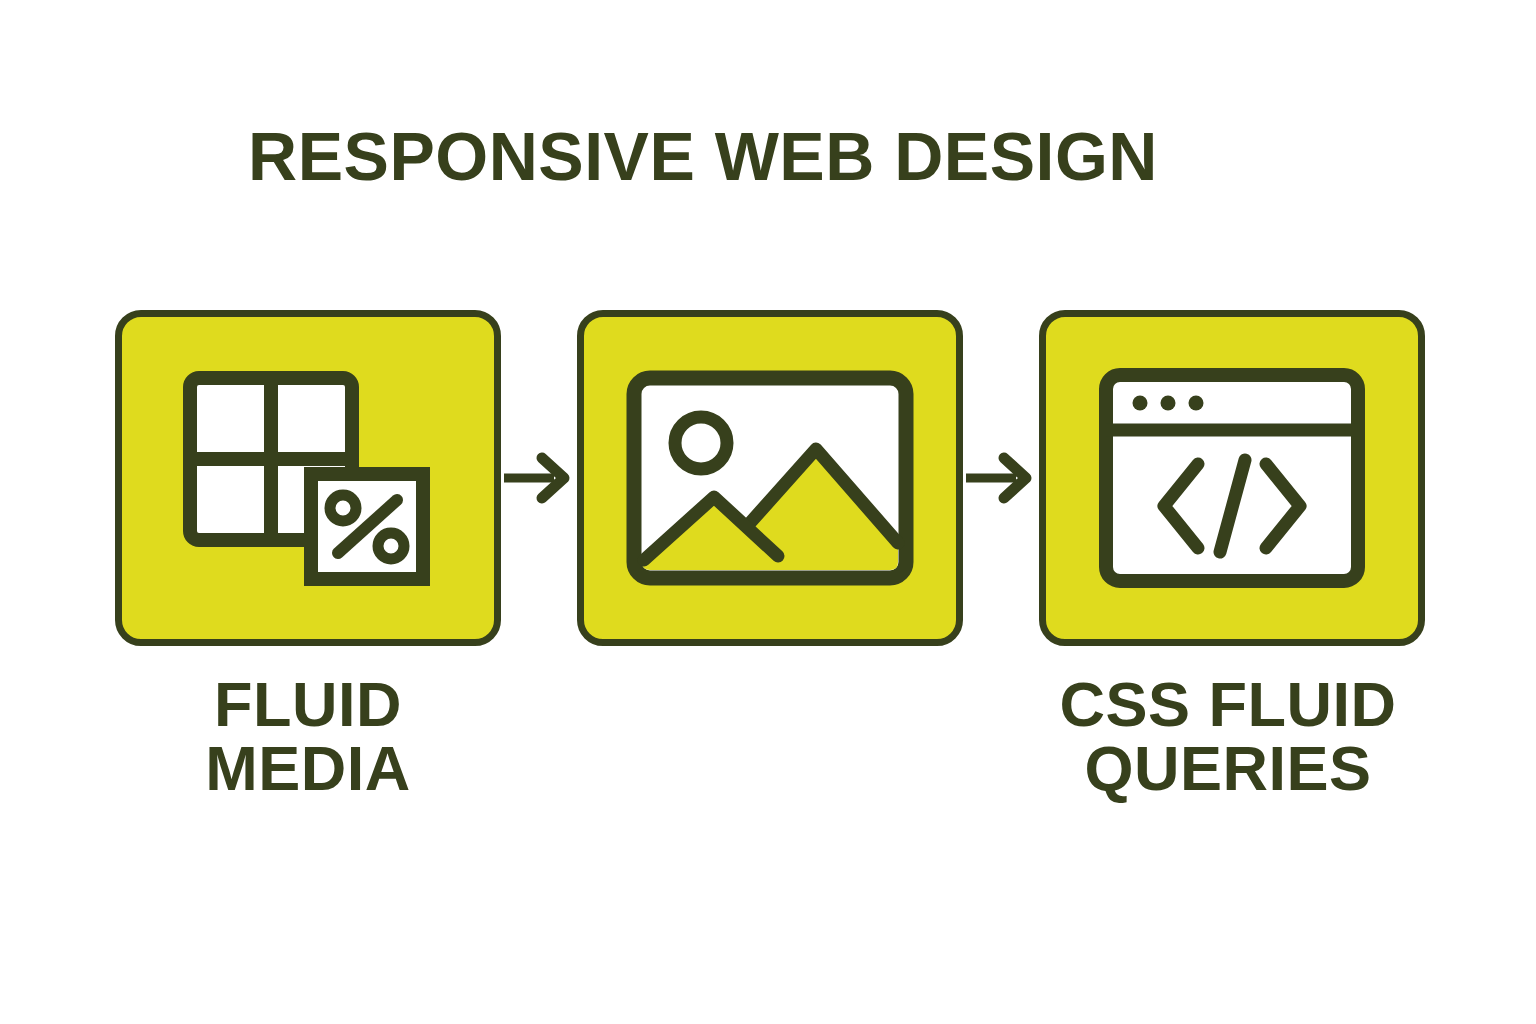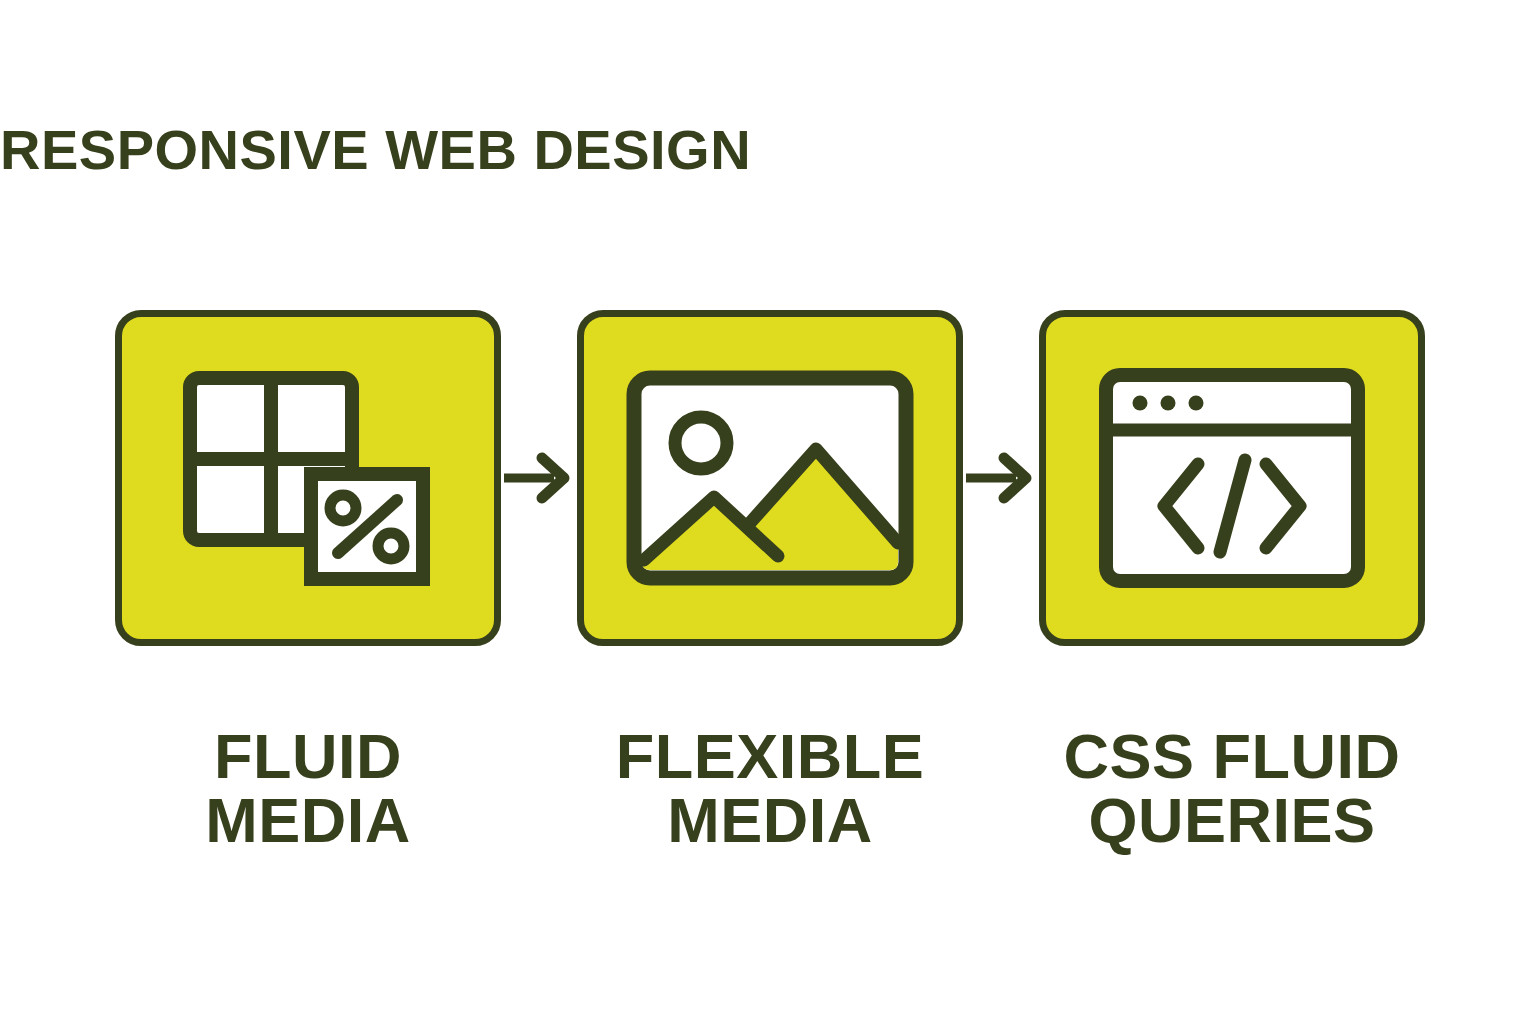--- a/index.html
+++ b/index.html
@@ -21,22 +21,22 @@
     width: 1536px;
     height: 1024px;
   }
 
   
   .title {
     position: absolute;
     top: 122px;
     left: 0;
     width: 1406px;
-    text-align: left;
-    font-size: 56px;
+    text-align: center;
+    font-size: 68px;
     line-height: 1;
     font-weight: 700;
     letter-spacing: 0.5px;
     color: #37401c;
     white-space: nowrap;
     font-stretch: condensed;
   }
 
   
   .steps-row {
@@ -78,21 +78,21 @@
     width: 76px;
     height: 60px;
     display: flex;
     align-items: center;
     justify-content: center;
   }
 
   
   .labels-row {
     position: absolute;
-    top: 724px;
+    top: 672px;
     left: 115px;
     width: 1306px;
     height: 170px;
     display: flex;
     flex-direction: row;
     align-items: flex-start;
     justify-content: space-between;
   }
 
   .label-slot {
@@ -202,24 +202,20 @@
 
   <div class="labels-row">
 
     <div class="label-slot">
       <span class="ln">FLUID</span>
       <span class="ln">MEDIA</span>
     </div>
 
     <div class="label-gap"></div>
 
-    <div class="label-slot">
-      <span class="ln">FLEXIBLE</span>
-      <span class="ln">MEDIA</span>
-    </div>
 
     <div class="label-gap"></div>
 
     <div class="label-slot">
       <span class="ln">CSS FLUID</span>
       <span class="ln">QUERIES</span>
     </div>
 
   </div>
 

